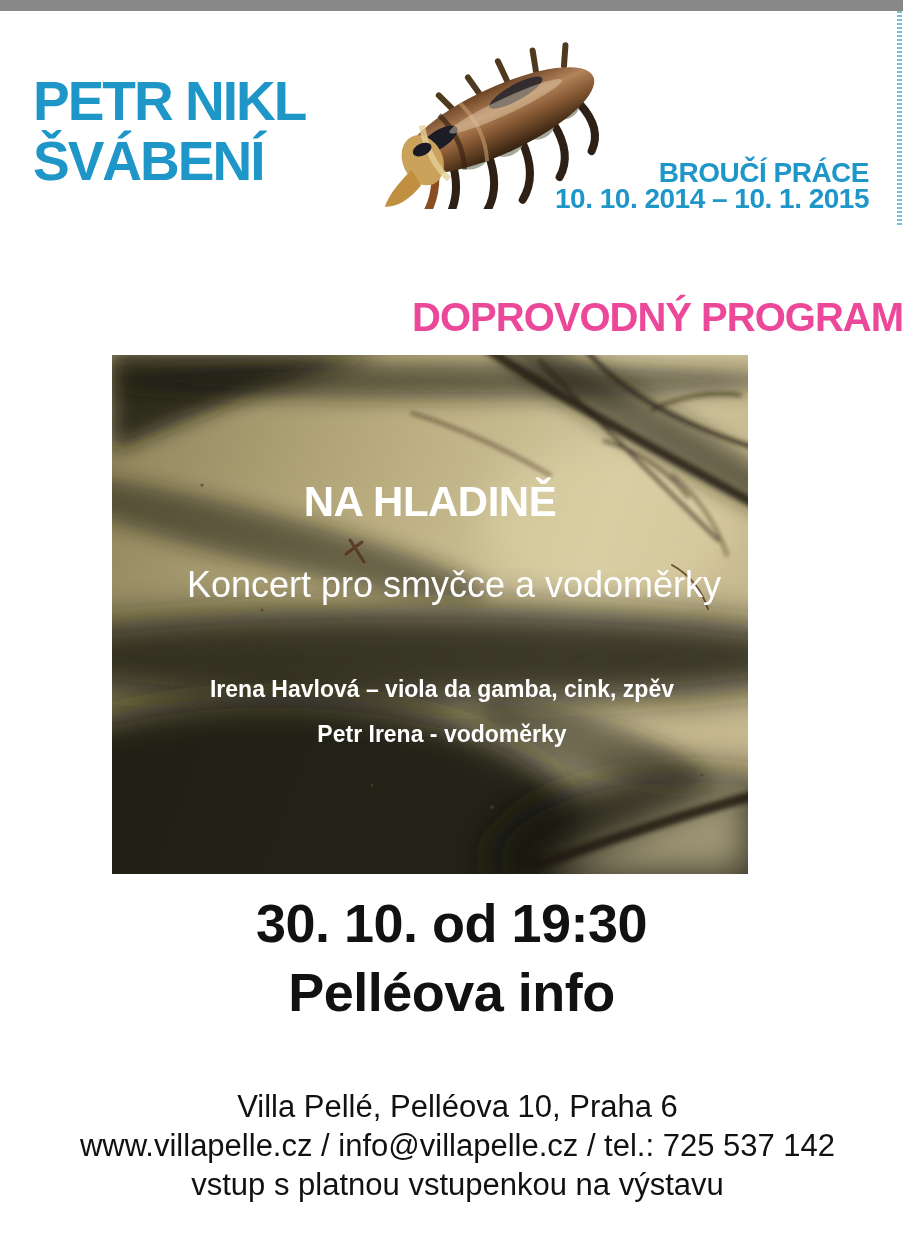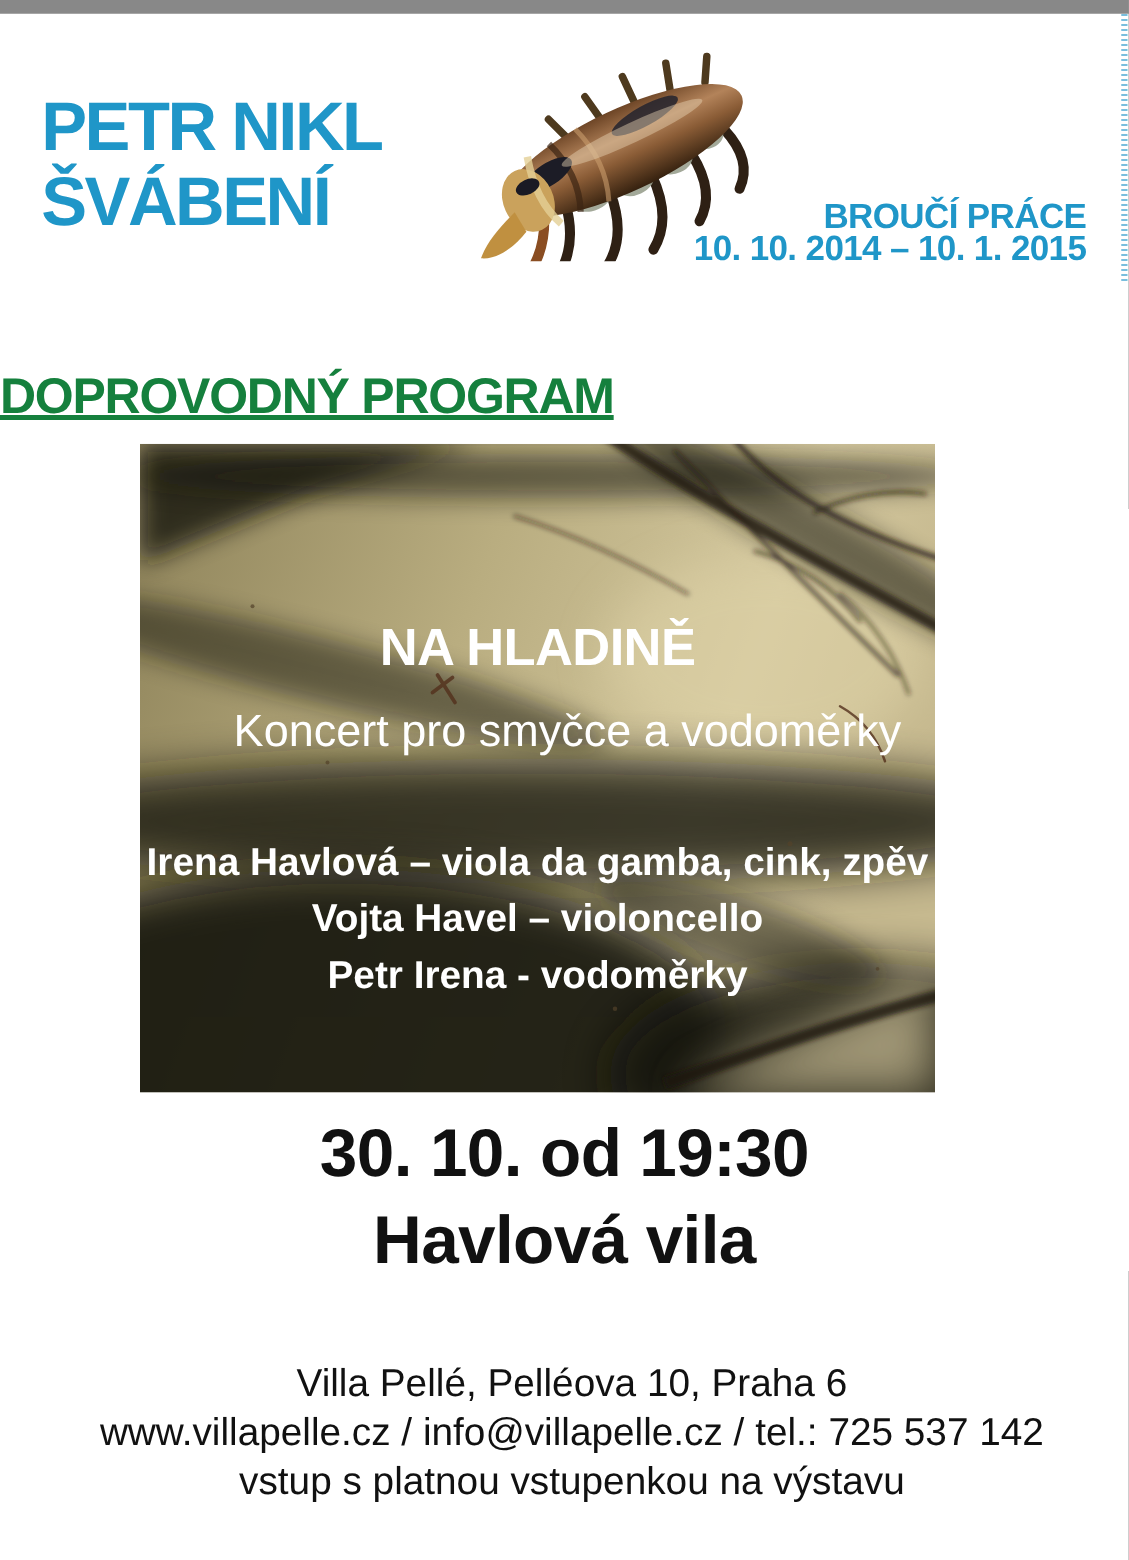--- a/index.html
+++ b/index.html
@@ -20,40 +20,40 @@
     position:absolute; right:34px; top:149px; text-align:right;
     font-size:28px; font-weight:bold; line-height:26px;
     letter-spacing:-0.5px; color:#1f96c8; white-space:nowrap;
   }
   .dotted-border {
     position:absolute; right:1px; top:0; width:5px; height:216px;
     background:repeating-linear-gradient(to bottom,#79bedd 0px,#79bedd 2px,rgba(255,255,255,0) 2px,rgba(255,255,255,0) 4px);
   }
   
   .section-title {
-    position:absolute; left:0; top:284px; width:100%; text-align:left;
-    font-size:40px; font-weight:bold; letter-spacing:-1px; color:#15803d;text-decoration:underline;
+    position:absolute; left:0; top:284px; width:100%; text-align:right;
+    font-size:40px; font-weight:bold; letter-spacing:-1px; color:#ec4899;
   }
   .photo {
     position:absolute; left:112px; top:344px; width:636px; height:519px;
     overflow:hidden;
   }
   .photo svg.photo-bg { position:absolute; left:0; top:0; width:100%; height:100%; display:block; }
   .photo-text { position:absolute; left:0; top:0; width:100%; height:100%; color:#fff; text-align:center; }
   .event-title {
-    position:absolute; left:0; top:136px; width:100%;
+    position:absolute; left:0; top:120px; width:100%;
     font-size:42px; font-weight:bold; line-height:54px; letter-spacing:-0.5px;
   }
   .event-subtitle {
     position:absolute; left:0; top:208px; width:100%;
     font-size:36px; font-weight:normal; line-height:44px;padding-left:48px;
   }
   .performers {
-    position:absolute; left:0; top:312px; width:100%;
-    font-size:31px; font-weight:bold; line-height:45px; white-space:nowrap;
+    position:absolute; left:12px; top:312px; width:100%;
+    font-size:23px; font-weight:bold; line-height:45px; white-space:nowrap;
   }
   
   .when-where {
     position:absolute; left:0; top:878px; width:100%; text-align:center;
     font-size:54px; font-weight:bold; line-height:69px; color:#111; letter-spacing:-0.5px;
   }
   
   .contact {
     position:absolute; left:0; top:1076px; width:100%; text-align:center;
     font-size:31px; line-height:39px; color:#111;padding-left:12px;
@@ -179,29 +179,28 @@
           <circle cx="380" cy="452" r="1.8"></circle>
         <circle cx="590" cy="420" r="1.5"></circle>
           <circle cx="90" cy="130" r="1.6"></circle>
       </g>
     </svg>
     <div class="photo-text">
       <div class="event-title">NA HLADINĚ</div>
       <div class="event-subtitle">Koncert pro smyčce a vodoměrky</div>
       <div class="performers">
         <div>Irena Havlová – viola da gamba, cink, zpěv</div>
-        <div>Vojta Havel – violoncello</div>
         <div>Petr Irena - vodoměrky</div>
       </div>
     </div>
   </figure>
 
   <div class="when-where">
     <div>30. 10. od 19:30</div>
-    <div>Havlová vila</div>
+    <div>Pelléova info</div>
   </div>
 
   <footer class="contact">
     <div>Villa Pellé, Pelléova 10, Praha 6</div>
     <div>www.villapelle.cz / info@villapelle.cz / tel.: 725 537 142</div>
     <div>vstup s platnou vstupenkou na výstavu</div>
   </footer>
 
 </div>
 

